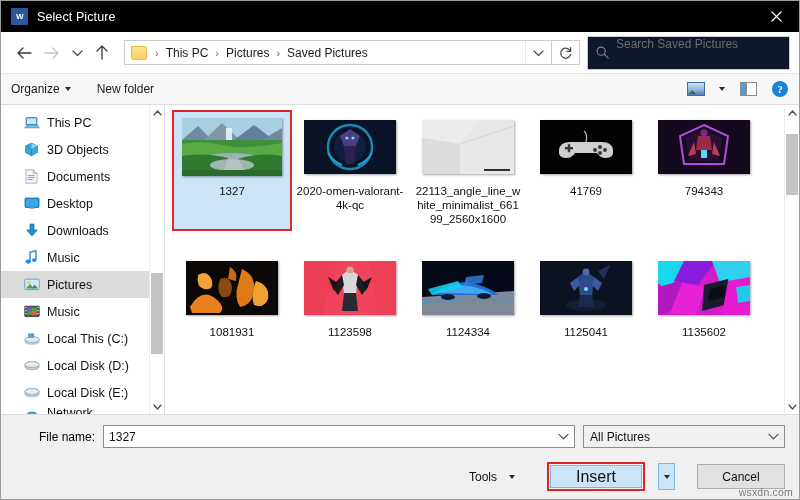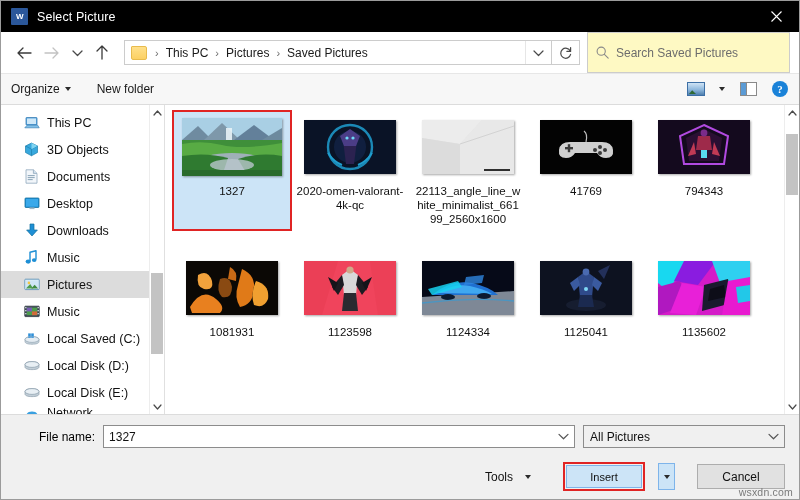--- a/index.html
+++ b/index.html
@@ -87,25 +87,25 @@
     display: flex; align-items: center; justify-content: center;
     border-left: 1px solid #e6e6e6;
   }
   .refresh-btn {
     width: 28px; height: 25px; flex: 0 0 auto;
     border: 1px solid #cccccc; border-left: none;
     background: #ffffff;
     display: flex; align-items: center; justify-content: center;
   }
   .searchbox {
-    width: 203px; height: 41px; flex: 0 0 auto;
+    width: 203px; height: 34px; flex: 0 0 auto;
     margin-left: 7px;
     border: 1px solid #cccccc;
-    background: #fef9c3;
-    display: flex; align-items: center;
+    background: #0f172a;
+    display: flex; 
   }
   .search-icon-wrap {
     width: 28px; display: flex; align-items: center; justify-content: center;
   }
   .search-ph {
     font-size: 12px; color: #6d6d6d;
   }
 
   
   .toolbar {
@@ -306,25 +306,25 @@
     padding: 4px 10px;
     margin-right: 14px;
   }
   .insert-annot {
     border: 2px solid #e02424;
     padding: 1px;
     display: flex; align-items: stretch;
     margin-right: 2px;
   }
   .insert-btn {
-    width: 76px; height: 23px;
+    width: 92px; height: 23px;
     background: #cce4f7;
     border: 1px solid #7eb4ea;
     display: flex; align-items: center; justify-content: center;
-    font-size: 11px; color: #111111;
+    font-size: 16px; color: #111111;
   }
   .insert-split {
     width: 17px; height: 27px;
     background: #cce4f7;
     border: 1px solid #7eb4ea;
     display: flex; align-items: center; justify-content: center;
     margin-left: 3px;
   }
   .cancel-btn {
     width: 88px; height: 25px;
@@ -546,21 +546,21 @@
           <span class="ico">
             <svg width="16" height="12" viewBox="0 0 16 12">
                 <path d="M1 6.6 C1 5 3.6 3.6 8 3.6 C12.4 3.6 15 5 15 6.6 L15 8.6 C15 10.2 12.4 11.2 8 11.2 C3.6 11.2 1 10.2 1 8.6 Z" fill="#c8d4dd" stroke="#8fa2b0" stroke-width="0.7"></path>
                 <ellipse cx="8" cy="6.5" rx="7" ry="2.9" fill="#e4ecf2" stroke="#8fa2b0" stroke-width="0.7"></ellipse>
                 <rect x="4.2" y="0.4" width="2.6" height="2.6" fill="#2f8fd8"></rect>
                 <rect x="7.2" y="0.4" width="2.6" height="2.6" fill="#2f8fd8"></rect>
                 <rect x="4.2" y="3.4" width="2.6" height="1.4" fill="#2f8fd8"></rect>
                 <rect x="7.2" y="3.4" width="2.6" height="1.4" fill="#2f8fd8"></rect>
               </svg>
           </span>
-          <span class="lbl">Local Saved (C:)</span>
+          <span class="lbl">Local This (C:)</span>
         </div>
 
         <div class="nav-item">
           <span class="ico">
             <svg width="16" height="11" viewBox="0 0 16 11">
                 <path d="M1 4.6 C1 3 3.6 1.6 8 1.6 C12.4 1.6 15 3 15 4.6 L15 7 C15 8.6 12.4 9.6 8 9.6 C3.6 9.6 1 8.6 1 7 Z" fill="#c3cfd8" stroke="#8a9cab" stroke-width="0.7"></path>
                 <ellipse cx="8" cy="4.5" rx="7" ry="2.9" fill="#e8eff4" stroke="#8a9cab" stroke-width="0.7"></ellipse>
               </svg>
           </span>
           <span class="lbl">Local Disk (D:)</span>

